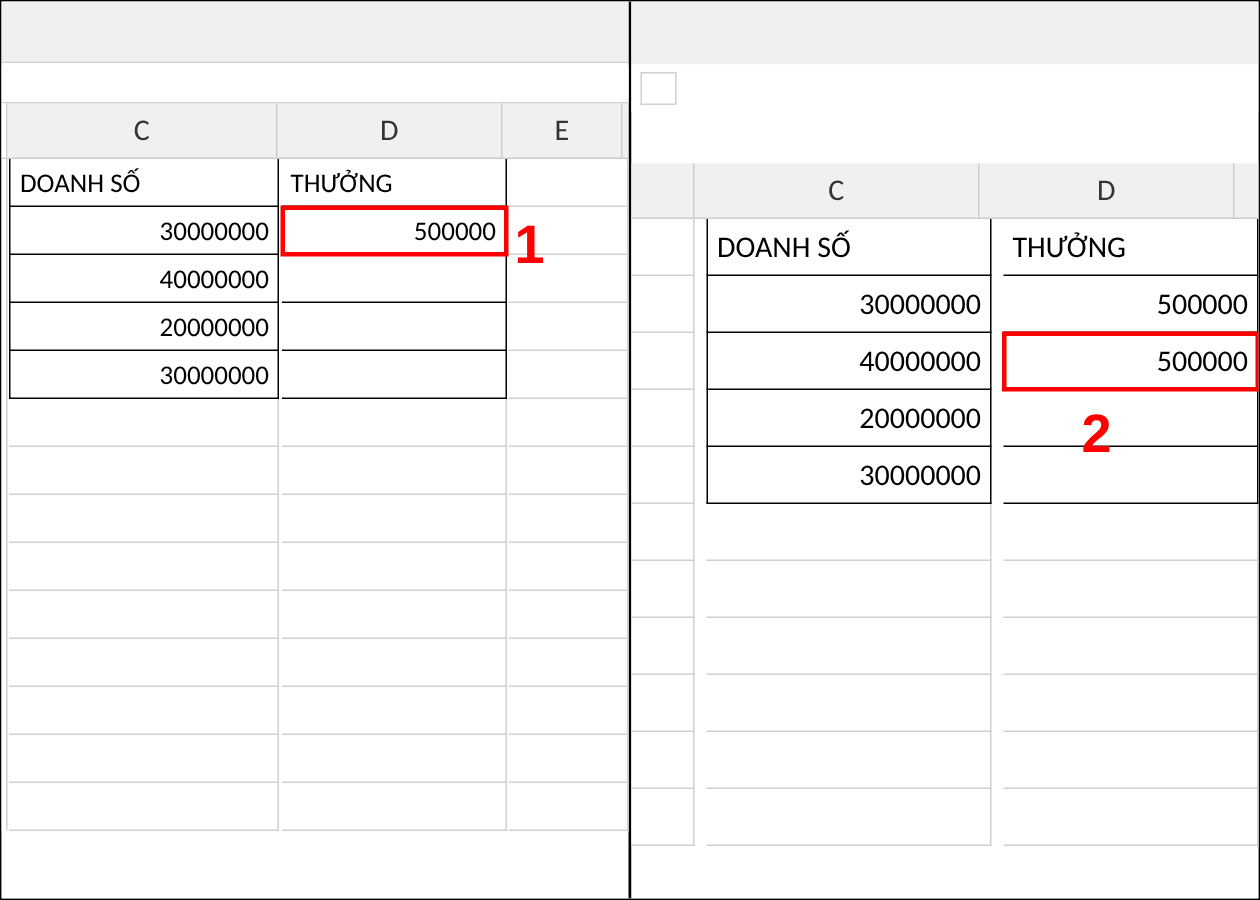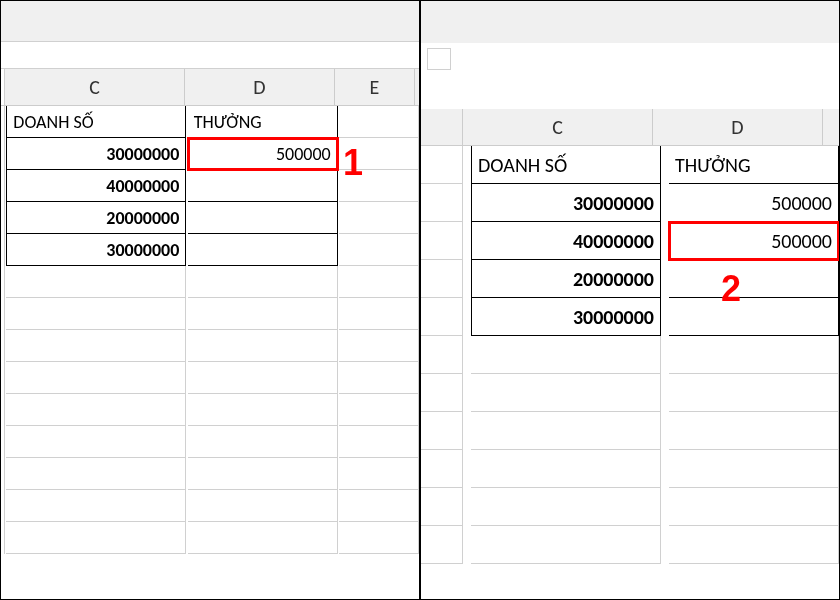--- a/index.html
+++ b/index.html
@@ -69,21 +69,21 @@
       font-size: 18px;
       padding: 4px 6px;
       display: flex;
       align-items: center;
       background: #fff;
     }
     .cell.data-border {
       border-right: 1px solid #000;
       border-bottom: 1px solid #000;
     }
-    .cell.data-border-left { border-left: 1px solid #000; font-weight: bold; }
+    .cell.data-border-left { border-left: 1px solid #000; }
     .cell.header-cell {
       font-weight: 400;
       justify-content: flex-start;
     }
     .cell.number { justify-content: flex-end; }
     .highlight {
       outline: 3px solid #ff0000;
       outline-offset: -2px;
       z-index:2;
       position:relative;

